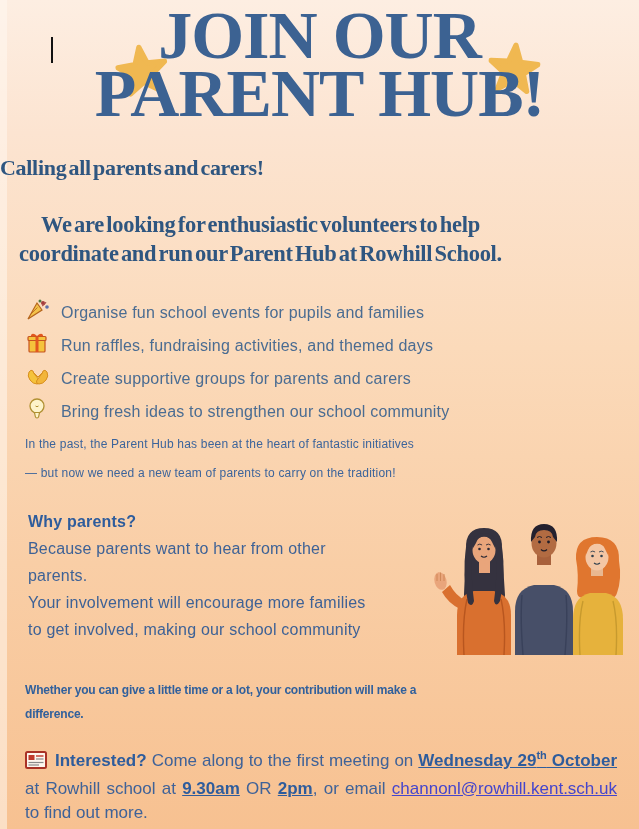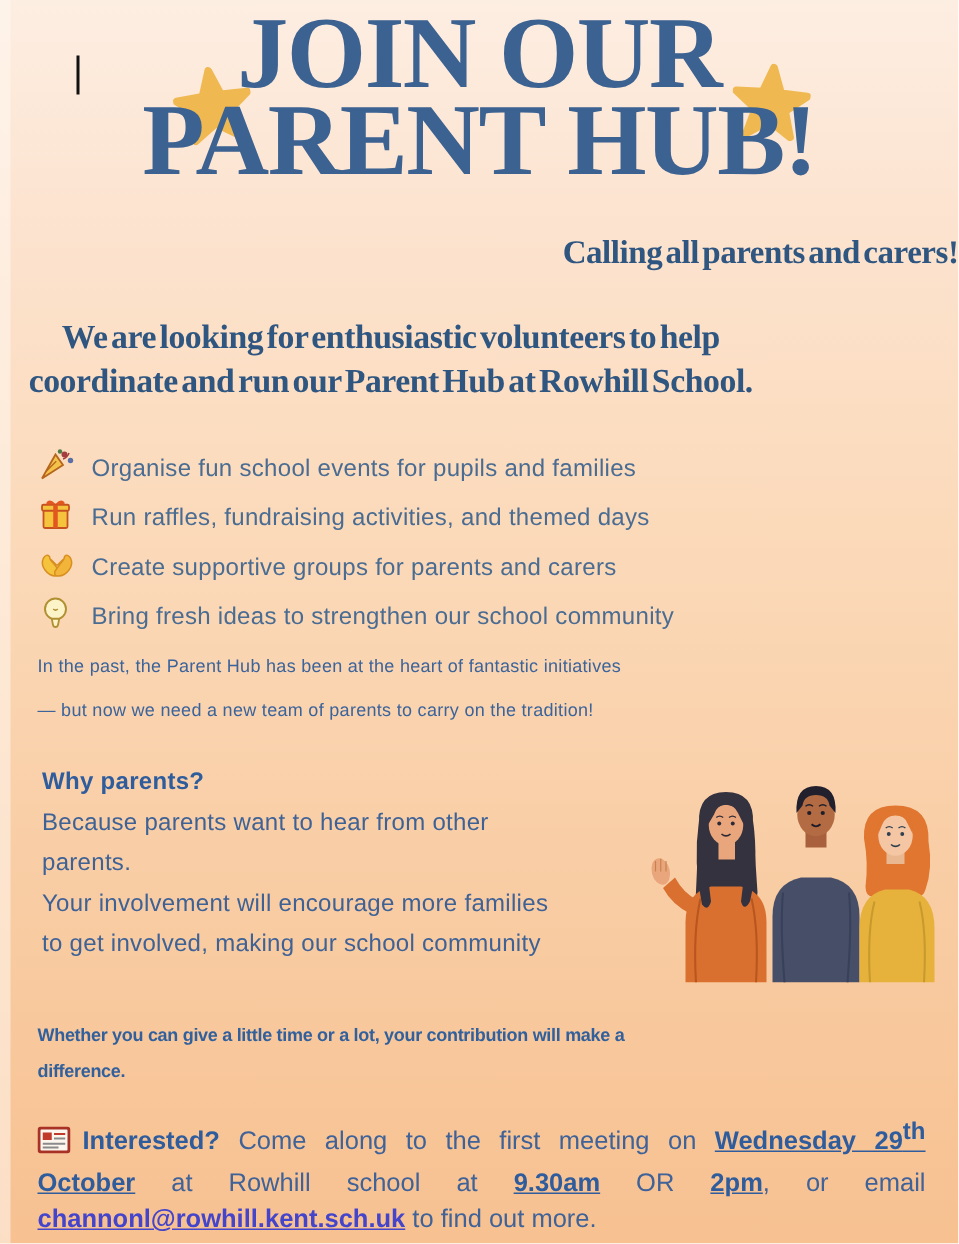--- a/index.html
+++ b/index.html
@@ -25,21 +25,21 @@
     text-align: center; color: #3c6292;
     font-family: "Liberation Serif", "DejaVu Serif", serif;
     font-weight: 700; font-size: 68px; line-height: 58px; letter-spacing: -1px;
   }
   .star { position: absolute; width: 52px; height: 52px; }
   .star-left  { left: 116px; top: 44px; transform: rotate(-8deg); }
   .star-right { left: 488px; top: 42px; transform: rotate(5deg); }
 
   
   .subtitle {
-    position: absolute; left: 0; top: 155px; width: 639px; text-align: right;
+    position: absolute; left: 0; top: 155px; width: 639px; text-align: left;
     font-family: "Liberation Serif", "DejaVu Serif", serif; font-weight: 700;
     font-size: 22px; color: #2f5680; letter-spacing: -0.3px; word-spacing: -3px;
   }
   .pitch {
     position: absolute; left: 0; top: 210px; width: 521px; text-align: center;
     font-family: "Liberation Serif", "DejaVu Serif", serif; font-weight: 700;
     font-size: 22.5px; line-height: 29px; color: #2f5680;
     letter-spacing: -0.3px; word-spacing: -3px;
   }
 
@@ -67,22 +67,22 @@
 
   
   .footer {
     position: absolute; left: 25px; top: 749px; width: 592px;
     font-size: 17px; line-height: 24.5px; color: #3f6298;
     text-align: justify; letter-spacing: 0px;
   }
   .footer .cal-icon { display: inline-block; vertical-align: -3px; margin-right: 8px; }
   .b   { font-weight: 700; color: #2e5c9c; }
   .bu  { font-weight: 700; color: #2e5c9c; text-decoration: underline; }
-  .email-link { color: #4545cc; text-decoration: underline; font-weight: 700; cursor: pointer; }
-  sup.th { font-size: 16px; vertical-align: super; line-height: 0; }
+  .email-link { color: #4545cc; text-decoration: underline; font-weight: 400; cursor: pointer; }
+  sup.th { font-size: 11px; vertical-align: super; line-height: 0; }
 </style>
 </head>
 <body>
 
 <div class="page">
   <div class="edge-strip"></div>
   <div class="text-cursor"></div>
 
   <svg class="star star-left" viewBox="0 0 50 50">
     <polygon points="25,3 30.9,18.9 47.8,19.6 34.5,30.1 39.1,46.4 25,37 10.9,46.4 15.5,30.1 2.2,19.6 19.1,18.9" fill="#f0b851" stroke="#f0b851" stroke-width="5" stroke-linejoin="round"></polygon>

